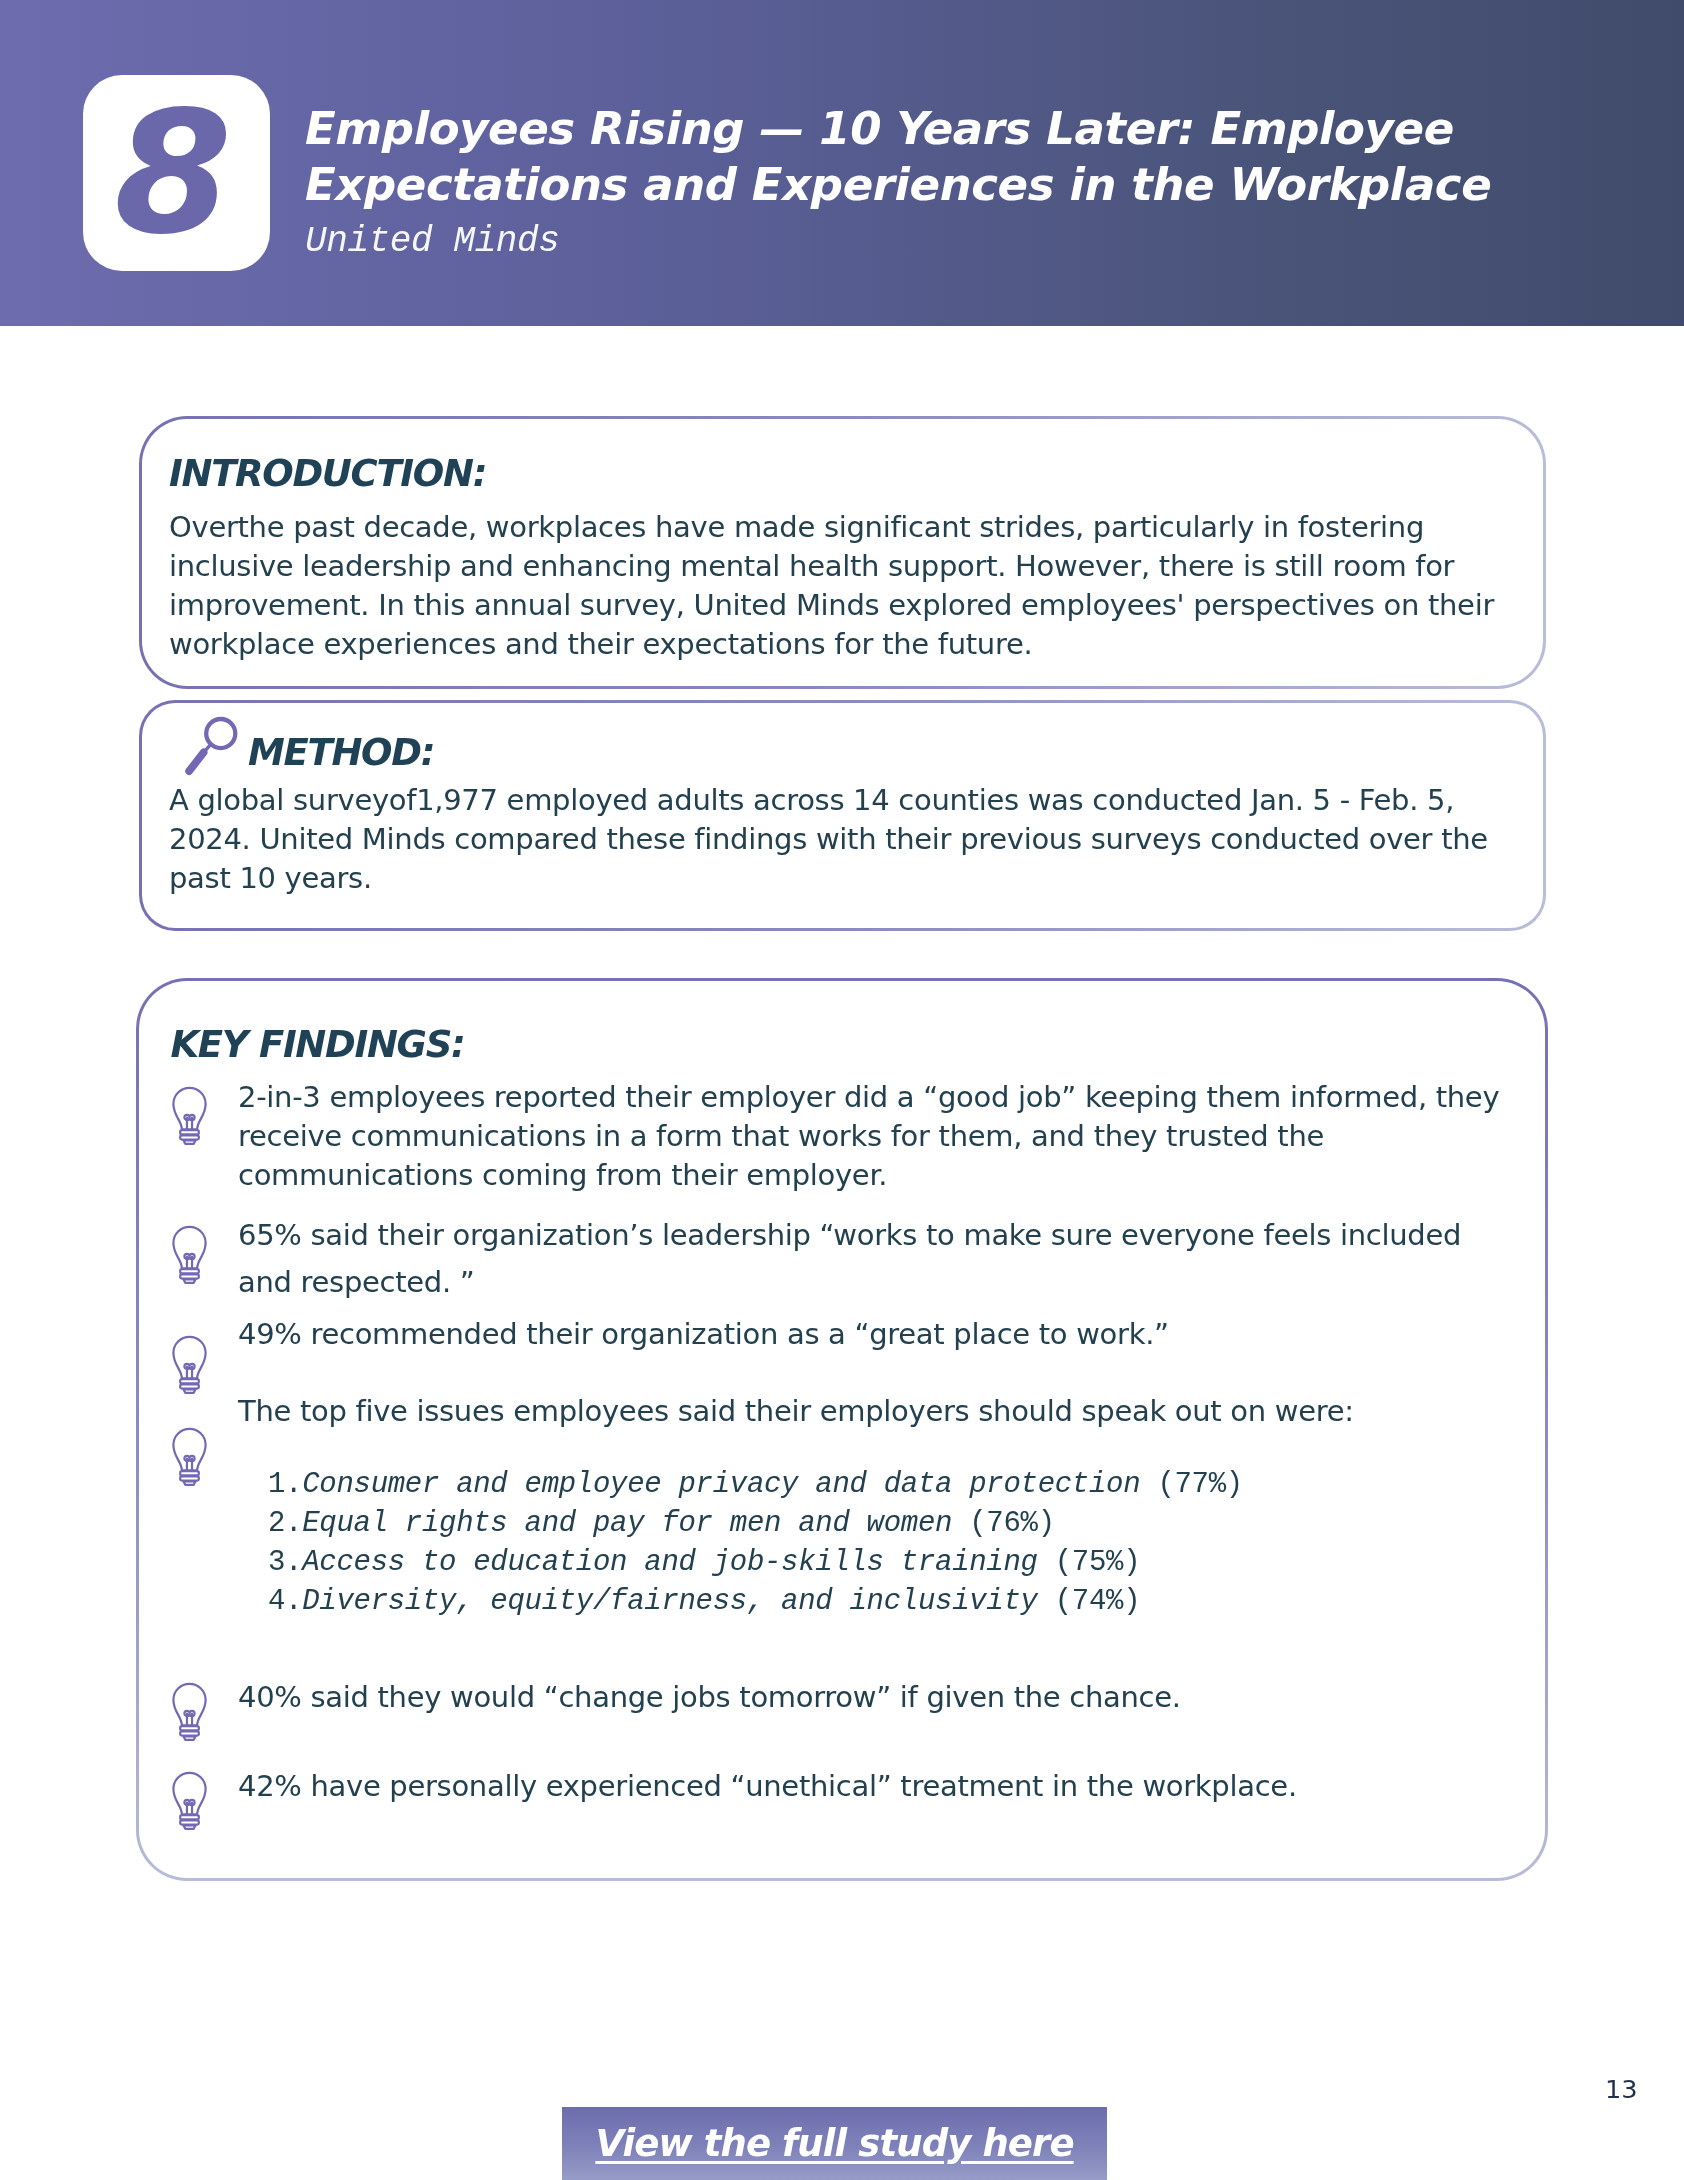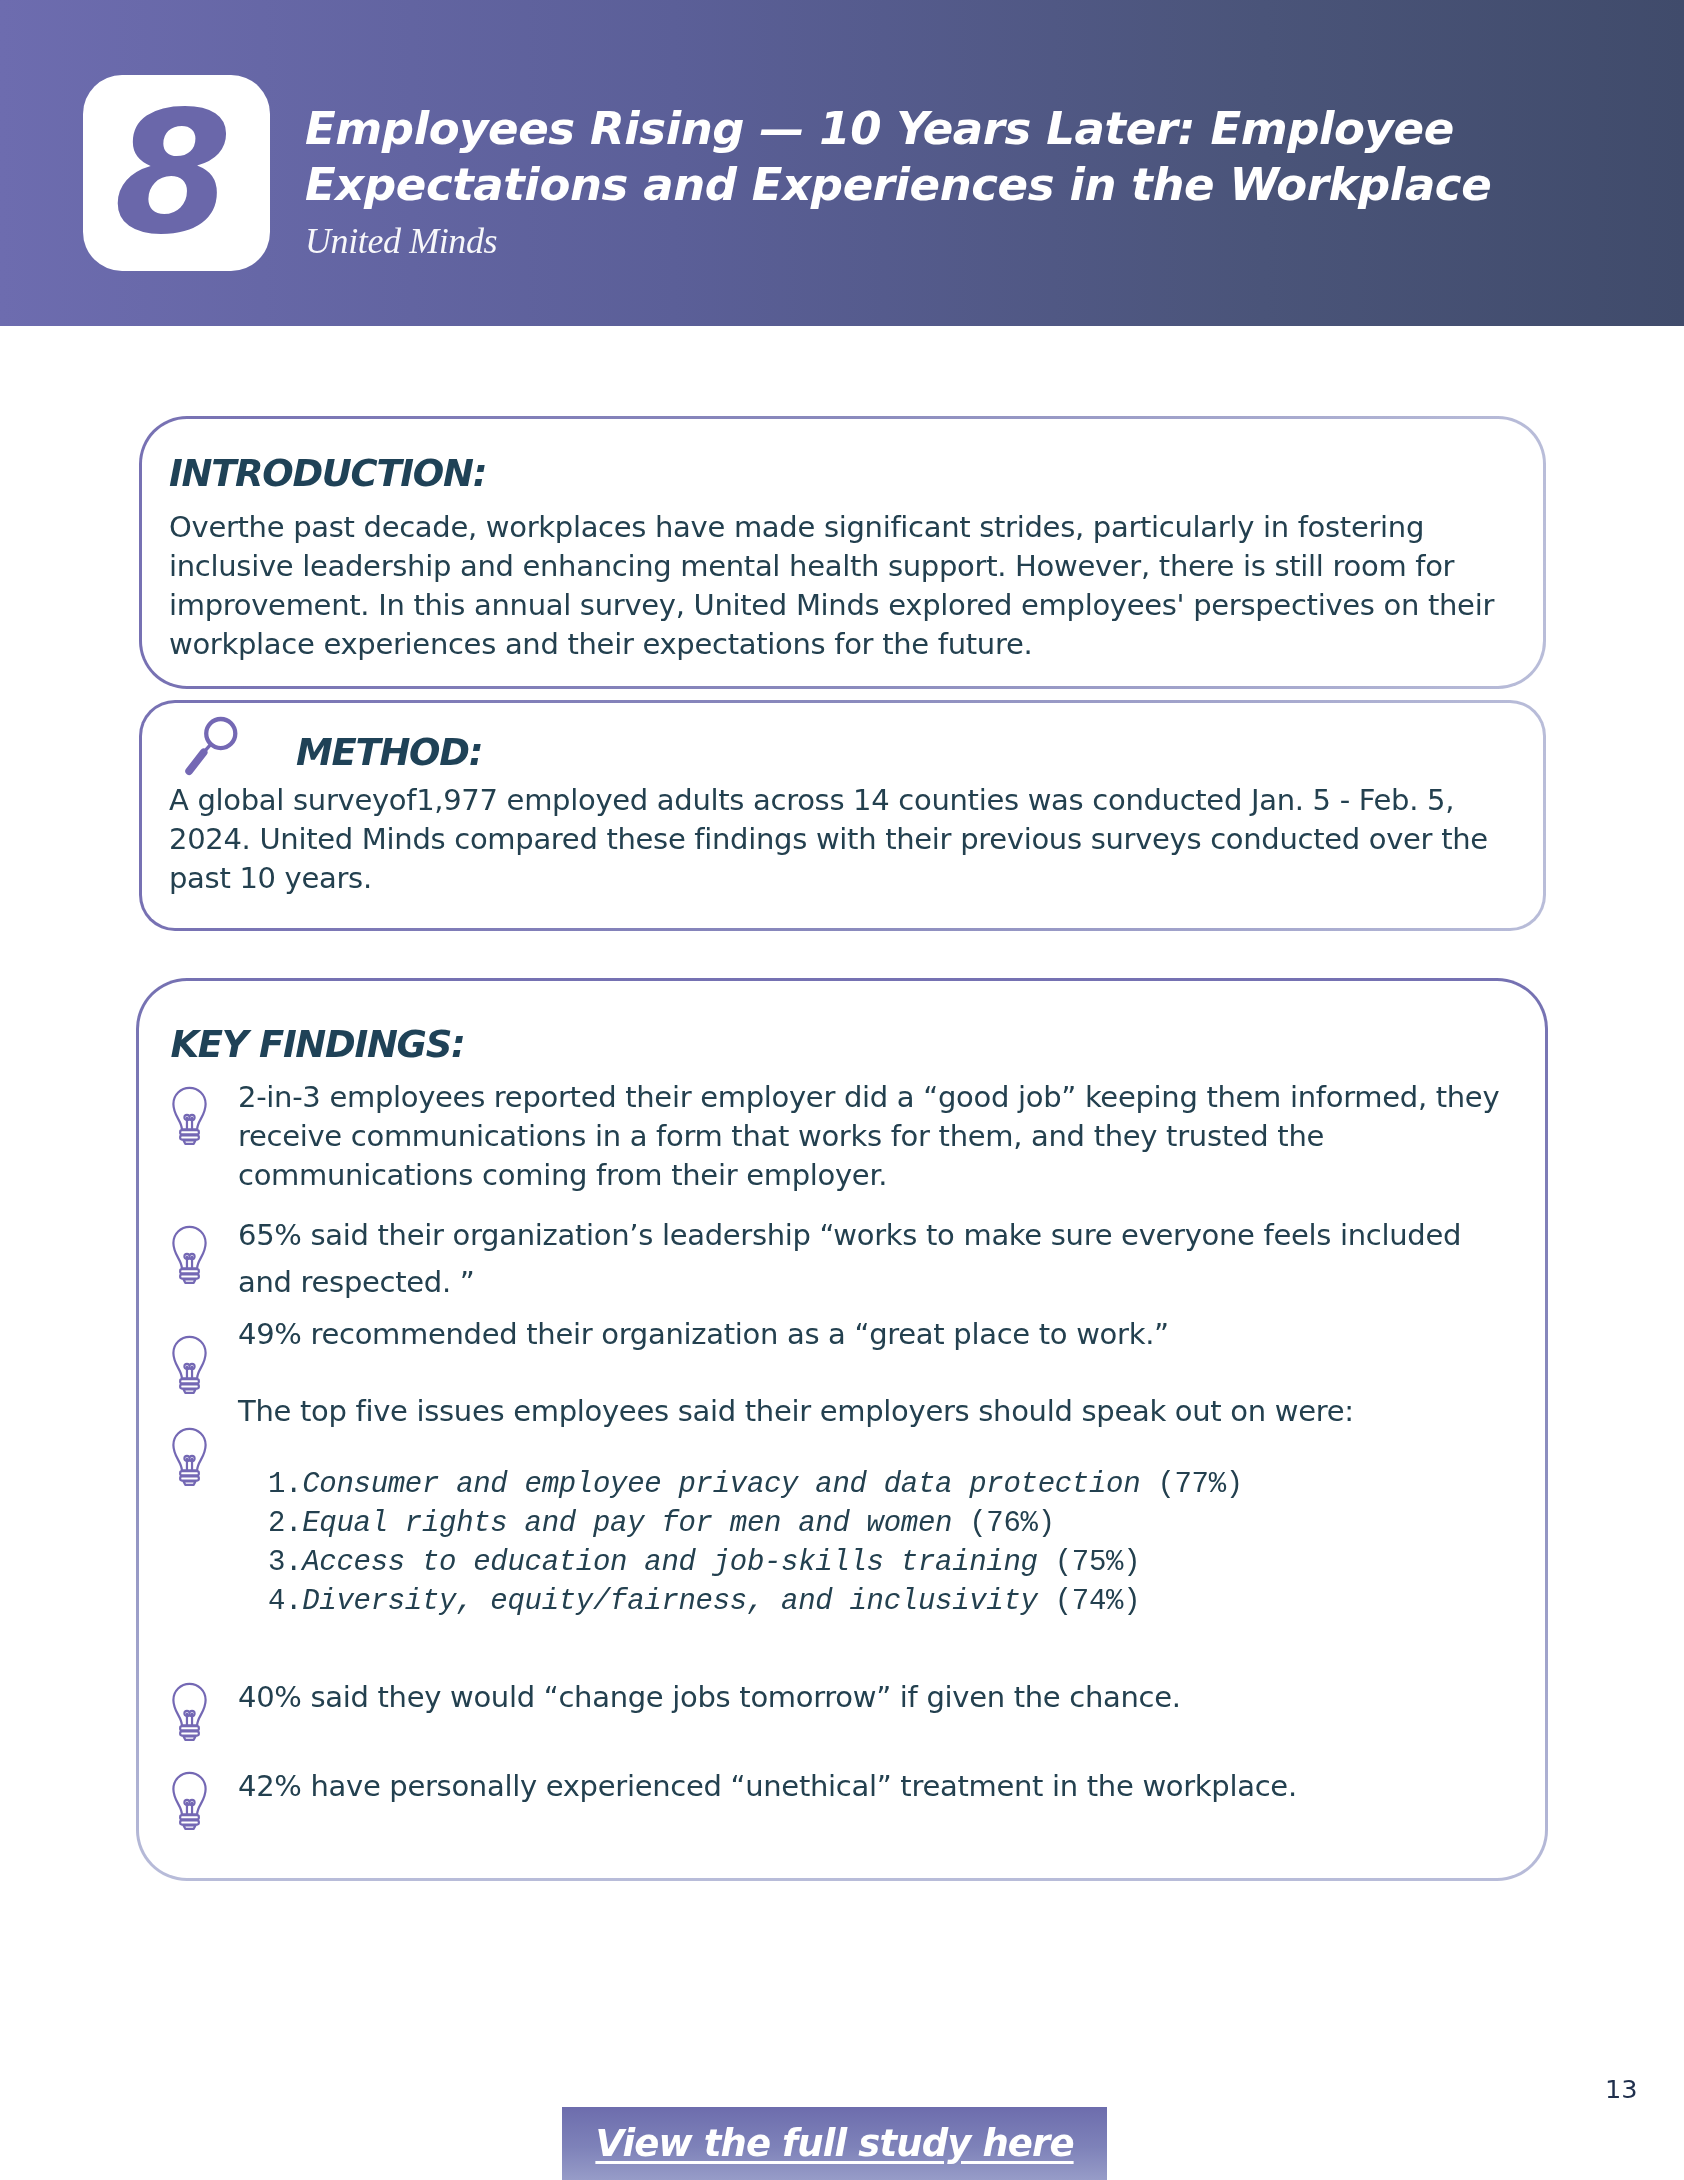--- a/index.html
+++ b/index.html
@@ -8,21 +8,21 @@
   .header { position:absolute; left:0; top:0; width:1685px; height:326px;
             background:linear-gradient(90deg,#6d6caf 0%,#5b5f98 40%,#4a5479 75%,#404b6b 100%); }
   .badge { position:absolute; left:83px; top:75px; width:187px; height:196px; background:#ffffff;
            border-radius:39px; display:flex; align-items:center; justify-content:center; }
   .badge span { font-family:"DejaVu Sans", sans-serif; font-weight:bold; font-style:italic;
            font-size:170px; color:#6a67aa; line-height:1; margin-left:-6.8px; }
   .title { position:absolute; left:305px; top:101px; width:1278px; color:#ffffff;
            font-family:"DejaVu Sans", sans-serif; font-weight:bold; font-style:italic;
            font-size:45px; line-height:56px; letter-spacing:-0.4px; }
   .subtitle { position:absolute; left:305px; top:220px; color:#ffffff;
-           font-family:Liberation Serif, serif; font-style:italic; font-weight:normal;
+           font-family:Liberation Mono, monospace; font-style:italic; font-weight:normal;
            font-size:36px; line-height:43px; letter-spacing:-0.4px; opacity:0.95; }
 
   .box { position:absolute; background:#ffffff; box-sizing:border-box; border-radius:48px; }
   .box-h { border:3.4px solid transparent;
            background:linear-gradient(#fff,#fff) padding-box,
                       linear-gradient(90deg,#7771b3 0%,#8a8abd 50%,#b9bdd9 100%) border-box; }
   .box-v { border:3.4px solid transparent;
            background:linear-gradient(#fff,#fff) padding-box,
                       linear-gradient(180deg,#7571b2 0%,#8d8fc0 55%,#b8bcd9 100%) border-box;padding-left:44px; }
   .intro { left:139px; top:376px; width:1407px; height:273px;margin-top:40px; }
@@ -31,21 +31,21 @@
 
   .heading { position:absolute; font-family:"DejaVu Sans", sans-serif; font-weight:bold; font-style:italic;
              font-size:37px; color:#1f4257; letter-spacing:-1.3px; line-height:1; }
   .para { position:absolute; font-family:"DejaVu Sans", sans-serif; font-size:29px; line-height:39px;
           color:#23404f; letter-spacing:-0.3px; }
 
   .intro .heading { left:27px; top:36px; }
   .intro .para { left:27px; top:89px; width:1354px; }
 
   .method .mag { position:absolute; left:36px; top:10.2px; width:65px; height:65px; }
-  .method .heading { left:106px; top:31px;margin-left:48px; }
+  .method .heading { left:106px; top:31px; }
   .method .para { left:27px; top:78px; width:1363px; }
 
   .findings .heading { left:31.5px; top:45px; }
   .finding { position:absolute; left:31px; width:1363px; }
   .finding .bulb { position:absolute; left:0; top:0; width:39px; height:65px; }
   .finding .ftext { position:absolute; left:68px; top:-6.8px; width:1278px;
           font-family:"DejaVu Sans", sans-serif; font-size:29px; line-height:39px; color:#23404f; letter-spacing:-0.3px; }
   .f1 { top:104px; } .f2 { top:243px; } .f3 { top:353px; } .f4 { top:445px; }
   .f5 { top:700px; } .f6 { top:789px; }
   .f2 .ftext { line-height:47px; top:-12px; }

